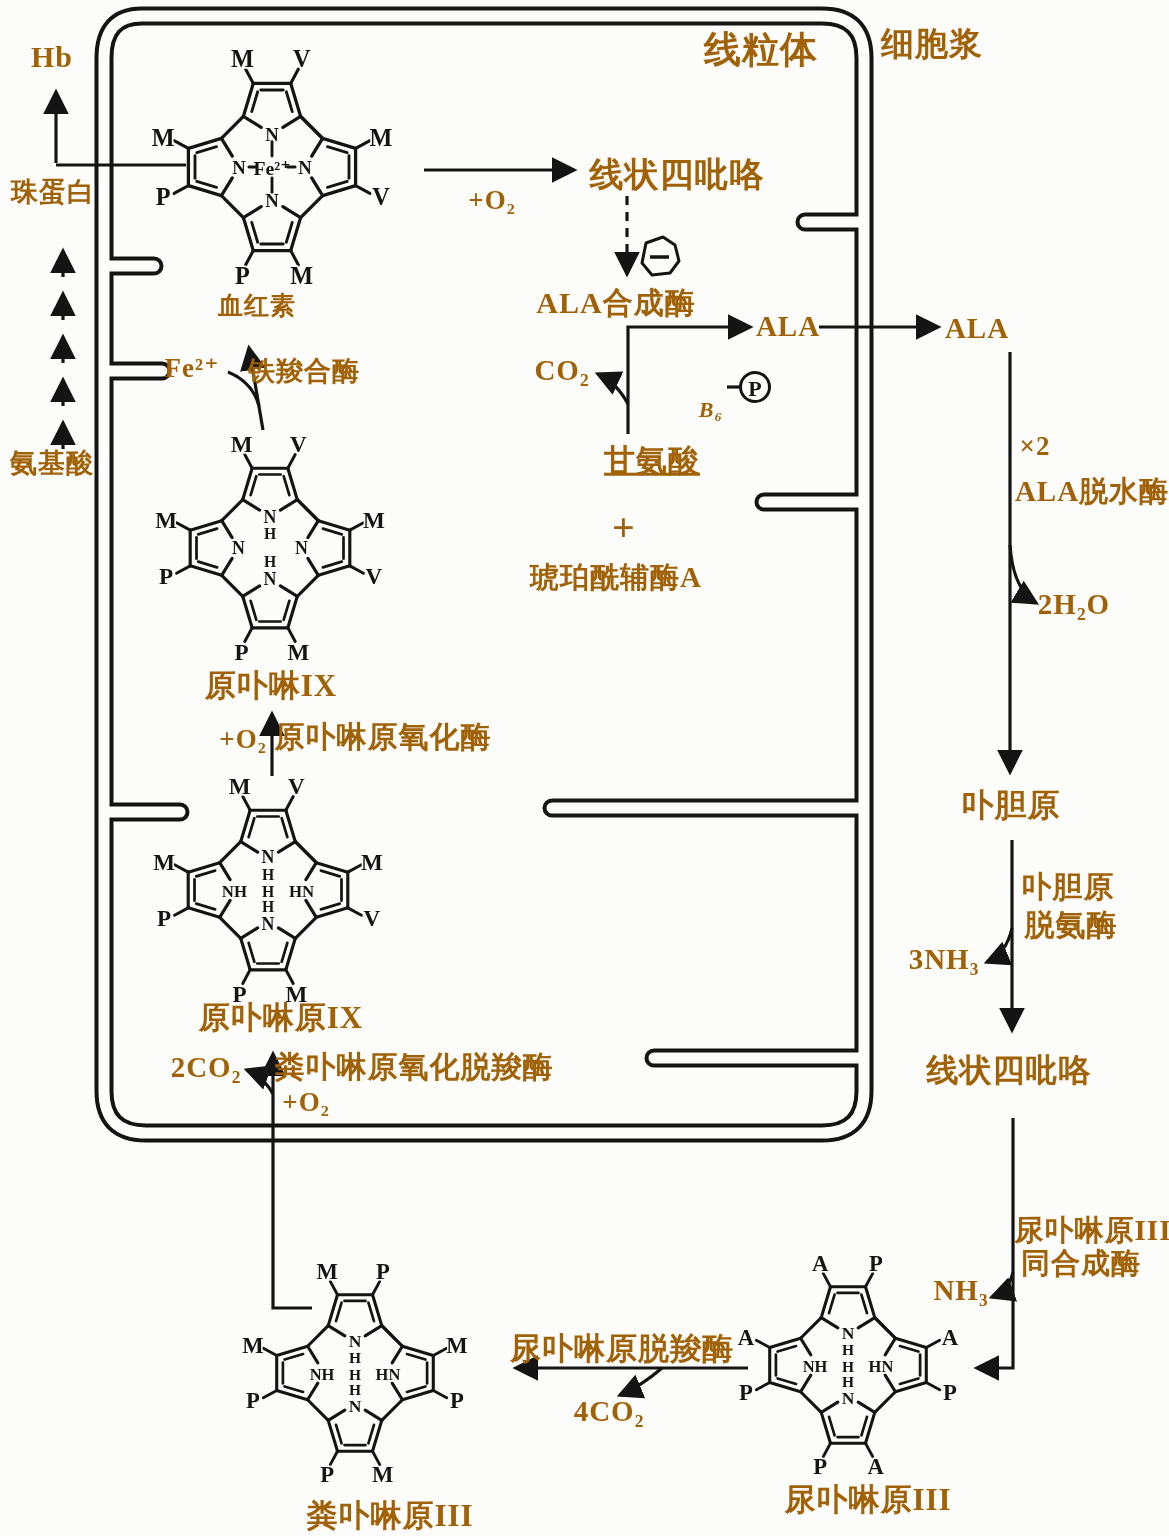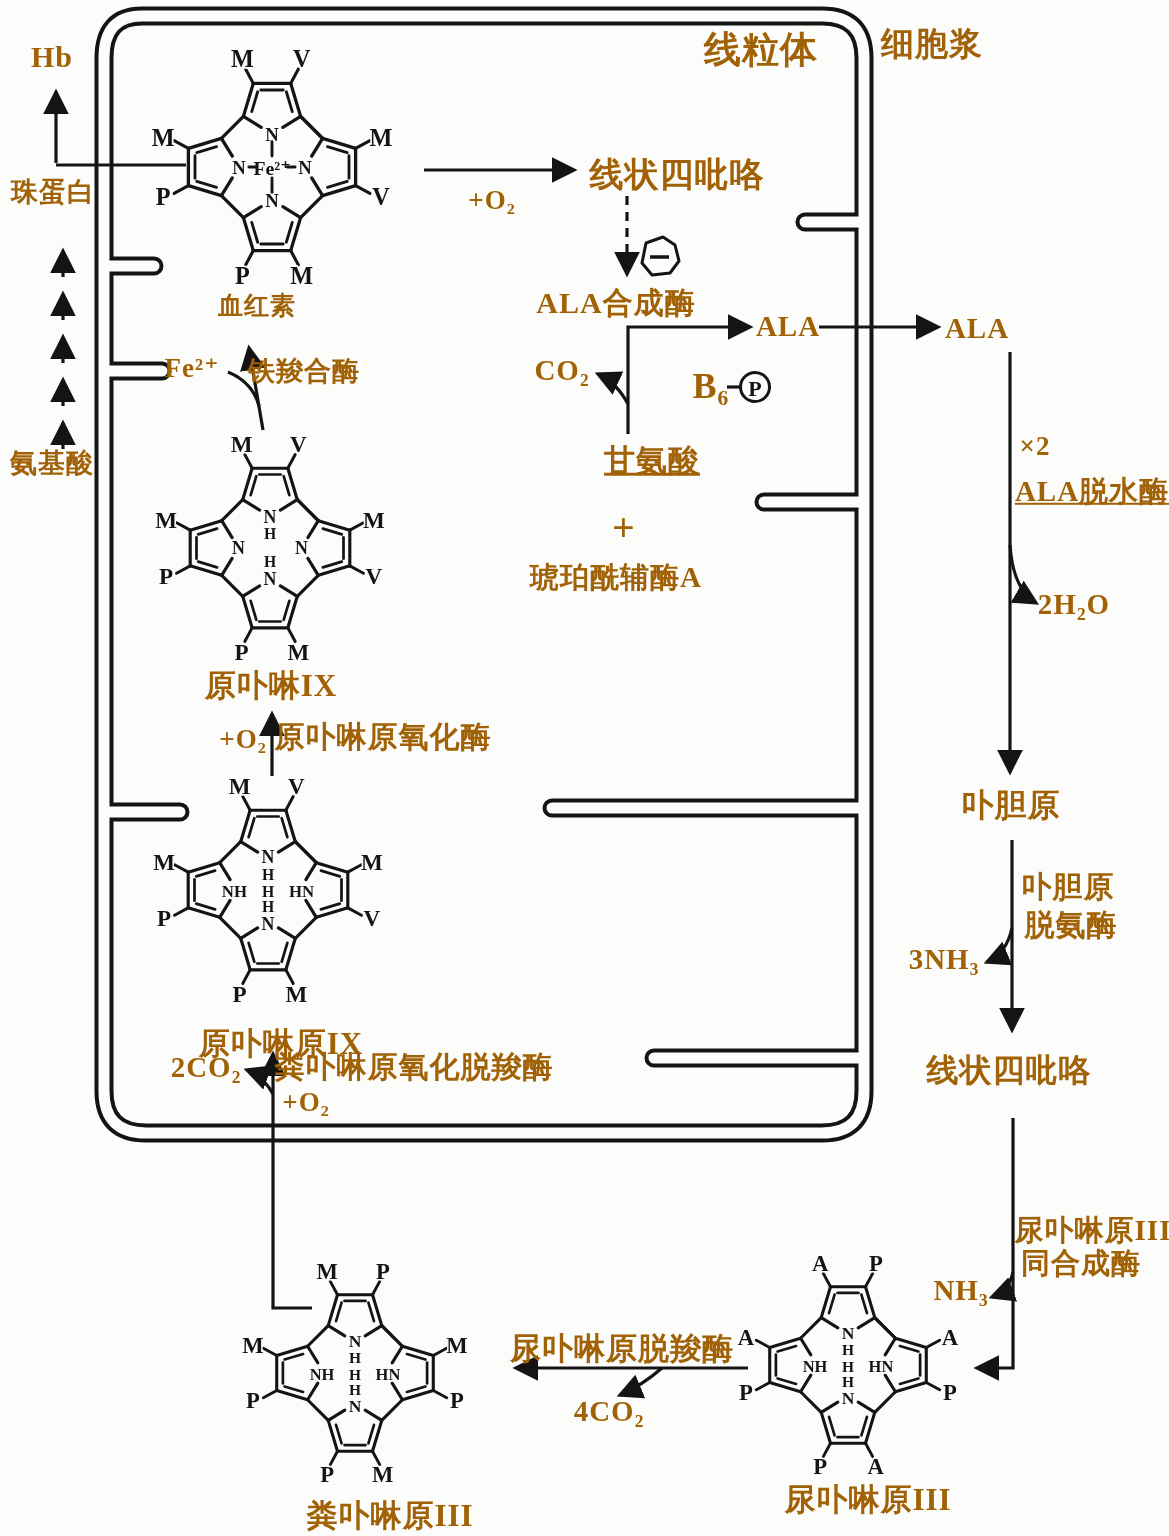--- a/index.html
+++ b/index.html
@@ -417,45 +417,45 @@
   <div id="labels">
       <div class="lbl" style="left: 52px; top: 57px; font-size: 30px;">Hb</div>
       <div class="lbl" style="left: 53px; top: 192px; font-size: 27px;">珠蛋白</div>
       <div class="lbl" style="left: 52px; top: 463px; font-size: 27px;">氨基酸</div>
       <div class="lbl" style="left: 192px; top: 368px; font-size: 27px;">Fe²⁺</div>
       <div class="lbl" style="left: 304px; top: 371px; font-size: 27px;">铁羧合酶</div>
       <div class="lbl" style="left: 492px; top: 200px; font-size: 27px;">+O₂</div>
       <div class="lbl" style="left: 677px; top: 175px; font-size: 34px;">线状四吡咯</div>
       <div class="lbl" style="left: 616px; top: 303px; font-size: 30px;">ALA合成酶</div>
       <div class="lbl" style="left: 562px; top: 370px; font-size: 29px;">CO₂</div>
-      <div class="lbl" style="left: 711px; top: 387px; font-size: 36px;">B₆</div>
+      <div class="lbl" style="left: 711px; top: 410px; font-size: 22px; font-style: italic;">B₆</div>
       <div class="lbl" style="left: 652px; top: 461px; font-size: 31px; text-decoration: underline;">甘氨酸</div>
       <div class="lbl" style="left: 624px; top: 528px; font-size: 40px;">+</div>
       <div class="lbl" style="left: 616px; top: 577px; font-size: 29px;">琥珀酰辅酶A</div>
       <div class="lbl" style="left: 788px; top: 326px; font-size: 29px;">ALA</div>
       <div class="lbl" style="left: 977px; top: 328px; font-size: 29px;">ALA</div>
       <div class="lbl" style="left: 1035px; top: 446px; font-size: 27px;">×2</div>
-      <div class="lbl" style="left: 1092px; top: 491px; font-size: 29px; text-decoration: underline;">ALA脱水酶</div>
+      <div class="lbl" style="left: 1092px; top: 491px; font-size: 29px;">ALA脱水酶</div>
       <div class="lbl" style="left: 1074px; top: 604px; font-size: 29px;">2H₂O</div>
       <div class="lbl" style="left: 1011px; top: 806px; font-size: 32px;">卟胆原</div>
       <div class="lbl" style="left: 1068px; top: 887px; font-size: 30px;">卟胆原</div>
       <div class="lbl" style="left: 1071px; top: 925px; font-size: 30px;">脱氨酶</div>
       <div class="lbl" style="left: 944px; top: 959px; font-size: 29px;">3NH₃</div>
       <div class="lbl" style="left: 1009px; top: 1071px; font-size: 32px;">线状四吡咯</div>
       <div class="lbl" style="left: 1093px; top: 1230px; font-size: 29px;">尿卟啉原III</div>
       <div class="lbl" style="left: 1081px; top: 1263px; font-size: 29px;">同合成酶</div>
       <div class="lbl" style="left: 961px; top: 1290px; font-size: 29px;">NH₃</div>
       <div class="lbl" style="left: 622px; top: 1349px; font-size: 31px;">尿卟啉原脱羧酶</div>
       <div class="lbl" style="left: 609px; top: 1411px; font-size: 29px;">4CO₂</div>
       <div class="lbl" style="left: 206px; top: 1067px; font-size: 29px;">2CO₂</div>
       <div class="lbl" style="left: 414px; top: 1067px; font-size: 30px;">粪卟啉原氧化脱羧酶</div>
       <div class="lbl" style="left: 306px; top: 1102px; font-size: 27px;">+O₂</div>
       <div class="lbl" style="left: 243px; top: 739px; font-size: 27px;">+O₂</div>
       <div class="lbl" style="left: 383px; top: 737px; font-size: 30px;">原卟啉原氧化酶</div>
       <div class="lbl" style="left: 761px; top: 50px; font-size: 37px;">线粒体</div>
       <div class="lbl" style="left: 932px; top: 44px; font-size: 33px;">细胞浆</div>
       <div class="lbl" style="left: 257px; top: 306px; font-size: 25px;">血红素</div>
       <div class="lbl" style="left: 271px; top: 686px; font-size: 31px;">原卟啉IX</div>
-      <div class="lbl" style="left: 281px; top: 1044px; font-size: 31px;">原卟啉原IX</div>
+      <div class="lbl" style="left: 281px; top: 1018px; font-size: 31px;">原卟啉原IX</div>
       <div class="lbl" style="left: 390px; top: 1516px; font-size: 31px;">粪卟啉原III</div>
       <div class="lbl" style="left: 868px; top: 1500px; font-size: 31px;">尿卟啉原III</div>
     </div>
 </div>
 
 </body></html>

